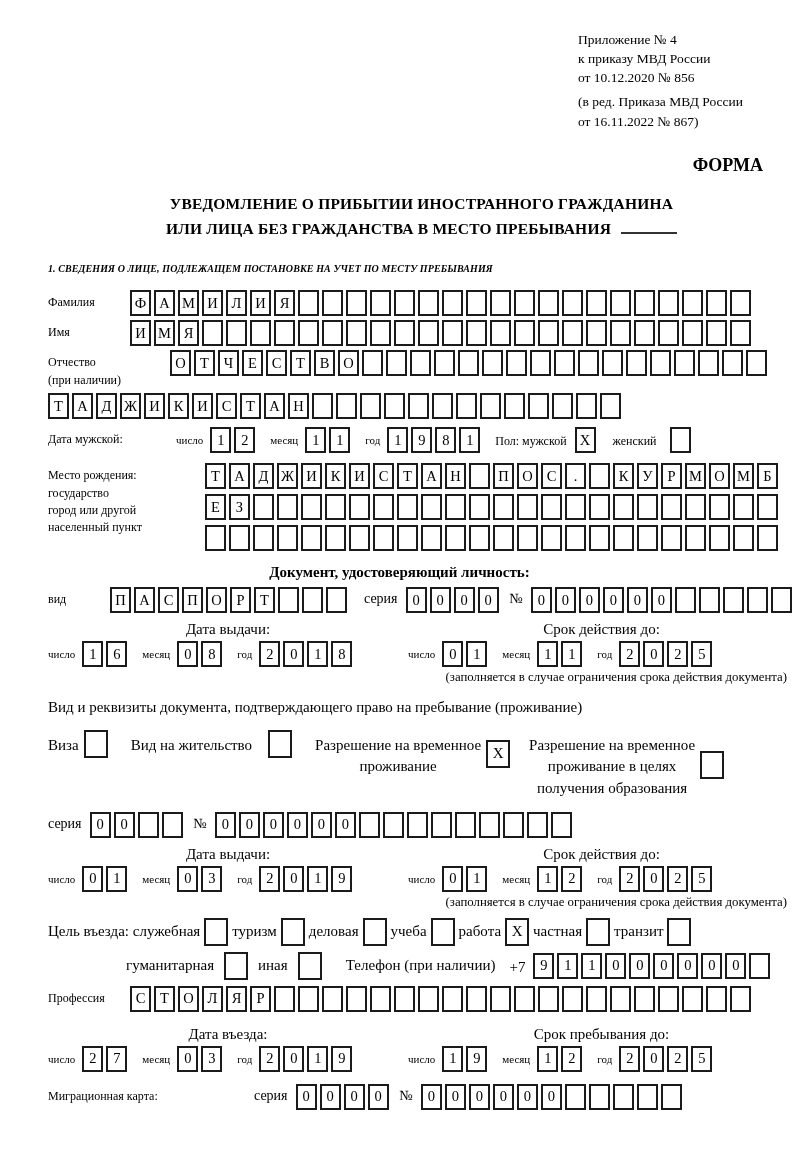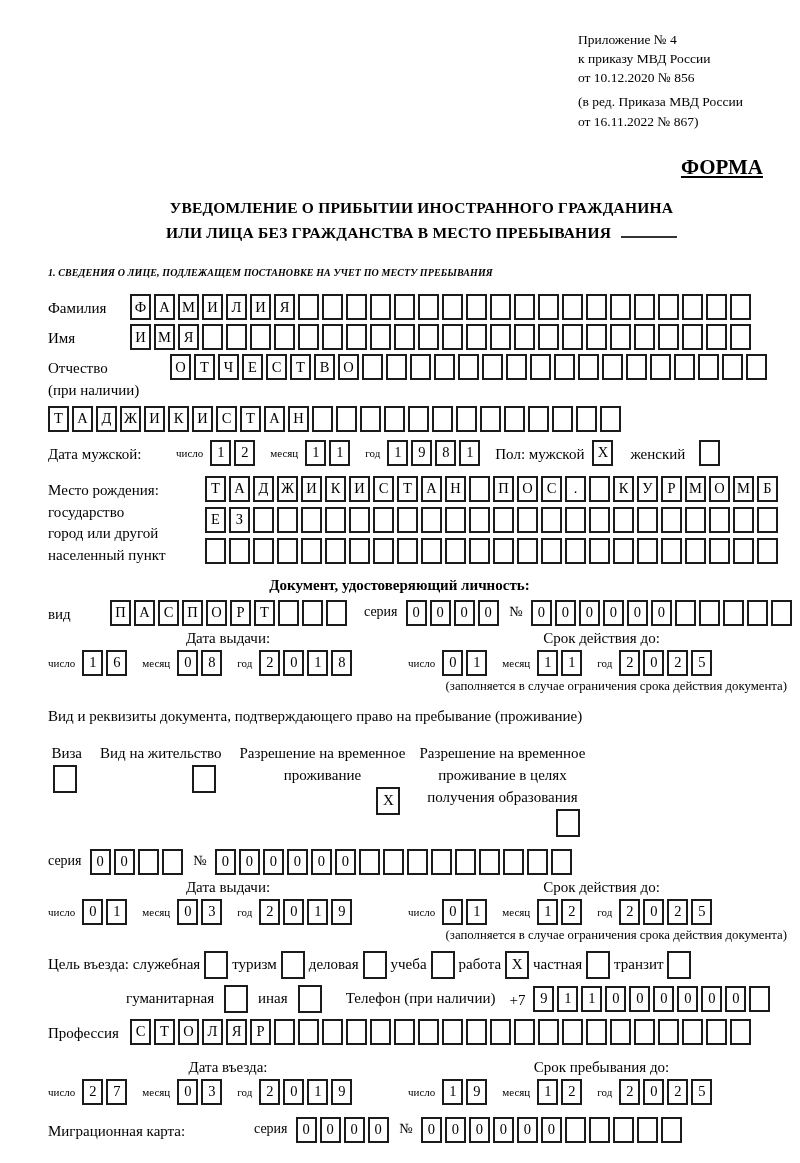--- a/index.html
+++ b/index.html
@@ -4,54 +4,54 @@
 <style>
   * { box-sizing: border-box; }
   html,body { margin:0; padding:0; background:#fff; }
   .page {
     width:800px; height:1163px; overflow:hidden; position:relative;
     font-family:"Liberation Serif","DejaVu Serif",serif; color:#000;
     padding:30px 5px 0 48px; background:#fff;
   }
   .appendix { margin-left:530px; font-size:13.5px; line-height:1.42; width:230px; }
   .appendix .agap { height:5px; }
-  .forma { text-align:right; padding-right:32px; font-weight:bold; font-size:21px; margin-top:24px;text-decoration:underline; }
+  .forma { text-align:right; padding-right:32px; font-weight:bold; font-size:18px; margin-top:24px; }
   .title { text-align:center; font-weight:bold; font-size:15.5px; margin-top:16px; line-height:1.6; letter-spacing:0.2px; }
   .blank { display:inline-block; width:56px; border-bottom:2px solid #333; height:0.9em; margin-left:10px; }
   .sec-heading { font-weight:bold; font-size:10px; margin-top:22px; margin-bottom:16px; letter-spacing:0.1px;font-style:italic; }
 
   .row { display:flex; align-items:flex-start; margin-bottom:4px; }
-  .lbl { font-size:15px; padding-top:4px; flex:0 0 auto; line-height:1.45; }
+  .lbl { font-size:12px; padding-top:4px; flex:0 0 auto; line-height:1.45; }
   .w82 { width:82px; } .w122 { width:122px; } .w132 { width:132px; } .w157 { width:157px; }
   .boxes { display:flex; flex:0 0 auto; }
   .box {
     width:21px; height:26px; border:2px solid #1b1b1b; margin-right:3px;
     display:flex; align-items:center; justify-content:center;
     font-size:14.5px; flex:0 0 auto; background:#fff;
   }
   .cb {
     width:24px; height:28px; border:2px solid #1b1b1b; margin:0 5px;
     display:flex; align-items:center; justify-content:center;
     font-size:15px; flex:0 0 auto;
   }
   .dg { display:flex; align-items:center; flex:0 0 auto; }
   .dg .dg-label { font-size:11px; margin:0 7px 0 12px; }
   .dg .dg-label:first-child { margin-left:0; }
 
   .center-bold { text-align:center; font-weight:bold; font-size:15px; margin:8px 44px 6px 0; }
-  .date-block { margin-top:0; }
+  .date-block { margin-top:8px; }
   .date-cols { display:flex; }
   .dcol-left { width:360px; }
   .dcol-right { flex:1; }
   .date-h { font-size:15px; text-align:center; margin-bottom:3px; }
   .note { font-size:12.8px; text-align:right; padding-right:8px; margin-top:3px; margin-bottom:8px; }
 
   .intro { font-size:15px; line-height:1.9; margin-top:4px; }
   .opts { display:flex; align-items:flex-start; margin:8px 0 12px; font-size:15px; }
-  .opt { display:flex; align-items:flex-end; margin-right:8px;flex-direction:column; }
+  .opt { display:flex; align-items:center; margin-right:8px; }
   .opt-label { padding-top:5px; line-height:1.45; }
   .opt-label.tcenter { text-align:center; }
 
   .goal-row { display:flex; align-items:center; font-size:15px; margin-bottom:6px; flex-wrap:nowrap; }
   .goal-row .cb { margin:0 4px; }
   .indent78 { margin-left:78px; }
   .mt8 { margin-top:8px; } .mt10 { margin-top:10px; } .mt12 { margin-top:12px; }
   .slabel { font-size:14px; padding-top:4px; margin:0 8px; flex:0 0 auto; }
   .place-rows .boxes { margin-bottom:5px; }
   .sex-group { display:flex; align-items:center;text-align:center; }

